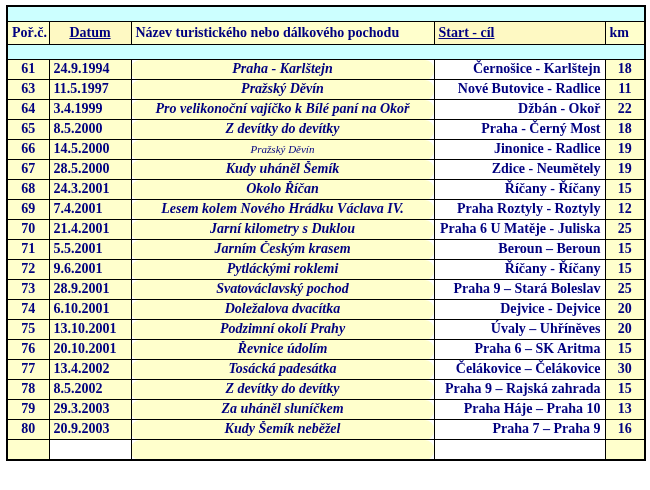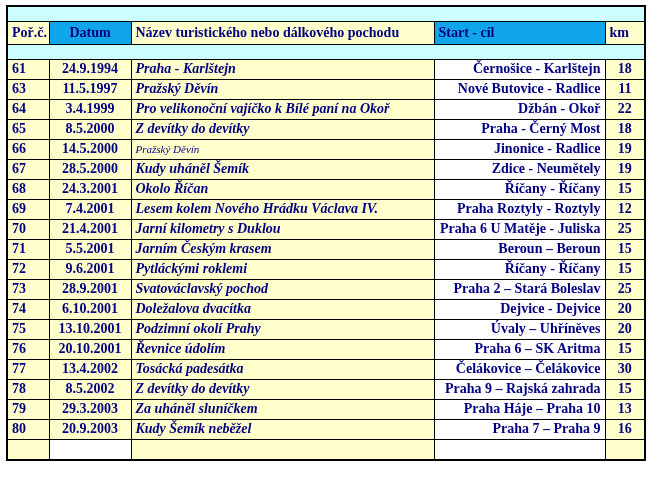--- a/index.html
+++ b/index.html
@@ -43,27 +43,27 @@
   col.c-km    { width: 40px; }
 
   tr.band td {
     background: var(--cyan, #CCFFFF);
     height: 14px;
     padding: 0;
     border-left: none;
     border-right: none;
   }
   tr.head th { height: 22px; background: var(--yellow, #FFFFCC); text-align: left; }
-  tr.head th.white { background: #0ea5e9; }
+  tr.head th.white { background: #fef9c3; text-decoration: underline; }
   tr.head th.center { text-align: center; }
 
   tr.data td { height: 19px; background: var(--yellow, #FFFFCC); }
-  td.cell-no   { text-align: left; }
-  td.cell-date { text-align: center; padding-right: 7px; }
-  td.cell-name { font-style: italic; text-align: left; }
+  td.cell-no   { text-align: center; }
+  td.cell-date { text-align: left; padding-right: 7px; }
+  td.cell-name { font-style: italic; text-align: center; border-radius: 9px; }
   td.cell-name.small { font-size: 11px; font-weight: normal; }
   td.cell-route { background: #ffffff !important; text-align: right; }
   td.cell-km   { text-align: center; }
 </style>
 </head>
 <body>
 
 <div class="page">
   <table class="hike">
     <colgroup>
@@ -163,21 +163,21 @@
           <td class="cell-no">72</td>
           <td class="cell-date">9.6.2001</td>
           <td class="cell-name">Pytláckými roklemi</td>
           <td class="cell-route">Říčany - Říčany</td>
           <td class="cell-km">15</td>
         </tr>
         <tr class="data">
           <td class="cell-no">73</td>
           <td class="cell-date">28.9.2001</td>
           <td class="cell-name">Svatováclavský pochod</td>
-          <td class="cell-route">Praha 2 – Stará Boleslav</td>
+          <td class="cell-route">Praha 9 – Stará Boleslav</td>
           <td class="cell-km">25</td>
         </tr>
         <tr class="data">
           <td class="cell-no">74</td>
           <td class="cell-date">6.10.2001</td>
           <td class="cell-name">Doležalova dvacítka</td>
           <td class="cell-route">Dejvice - Dejvice</td>
           <td class="cell-km">20</td>
         </tr>
         <tr class="data">

